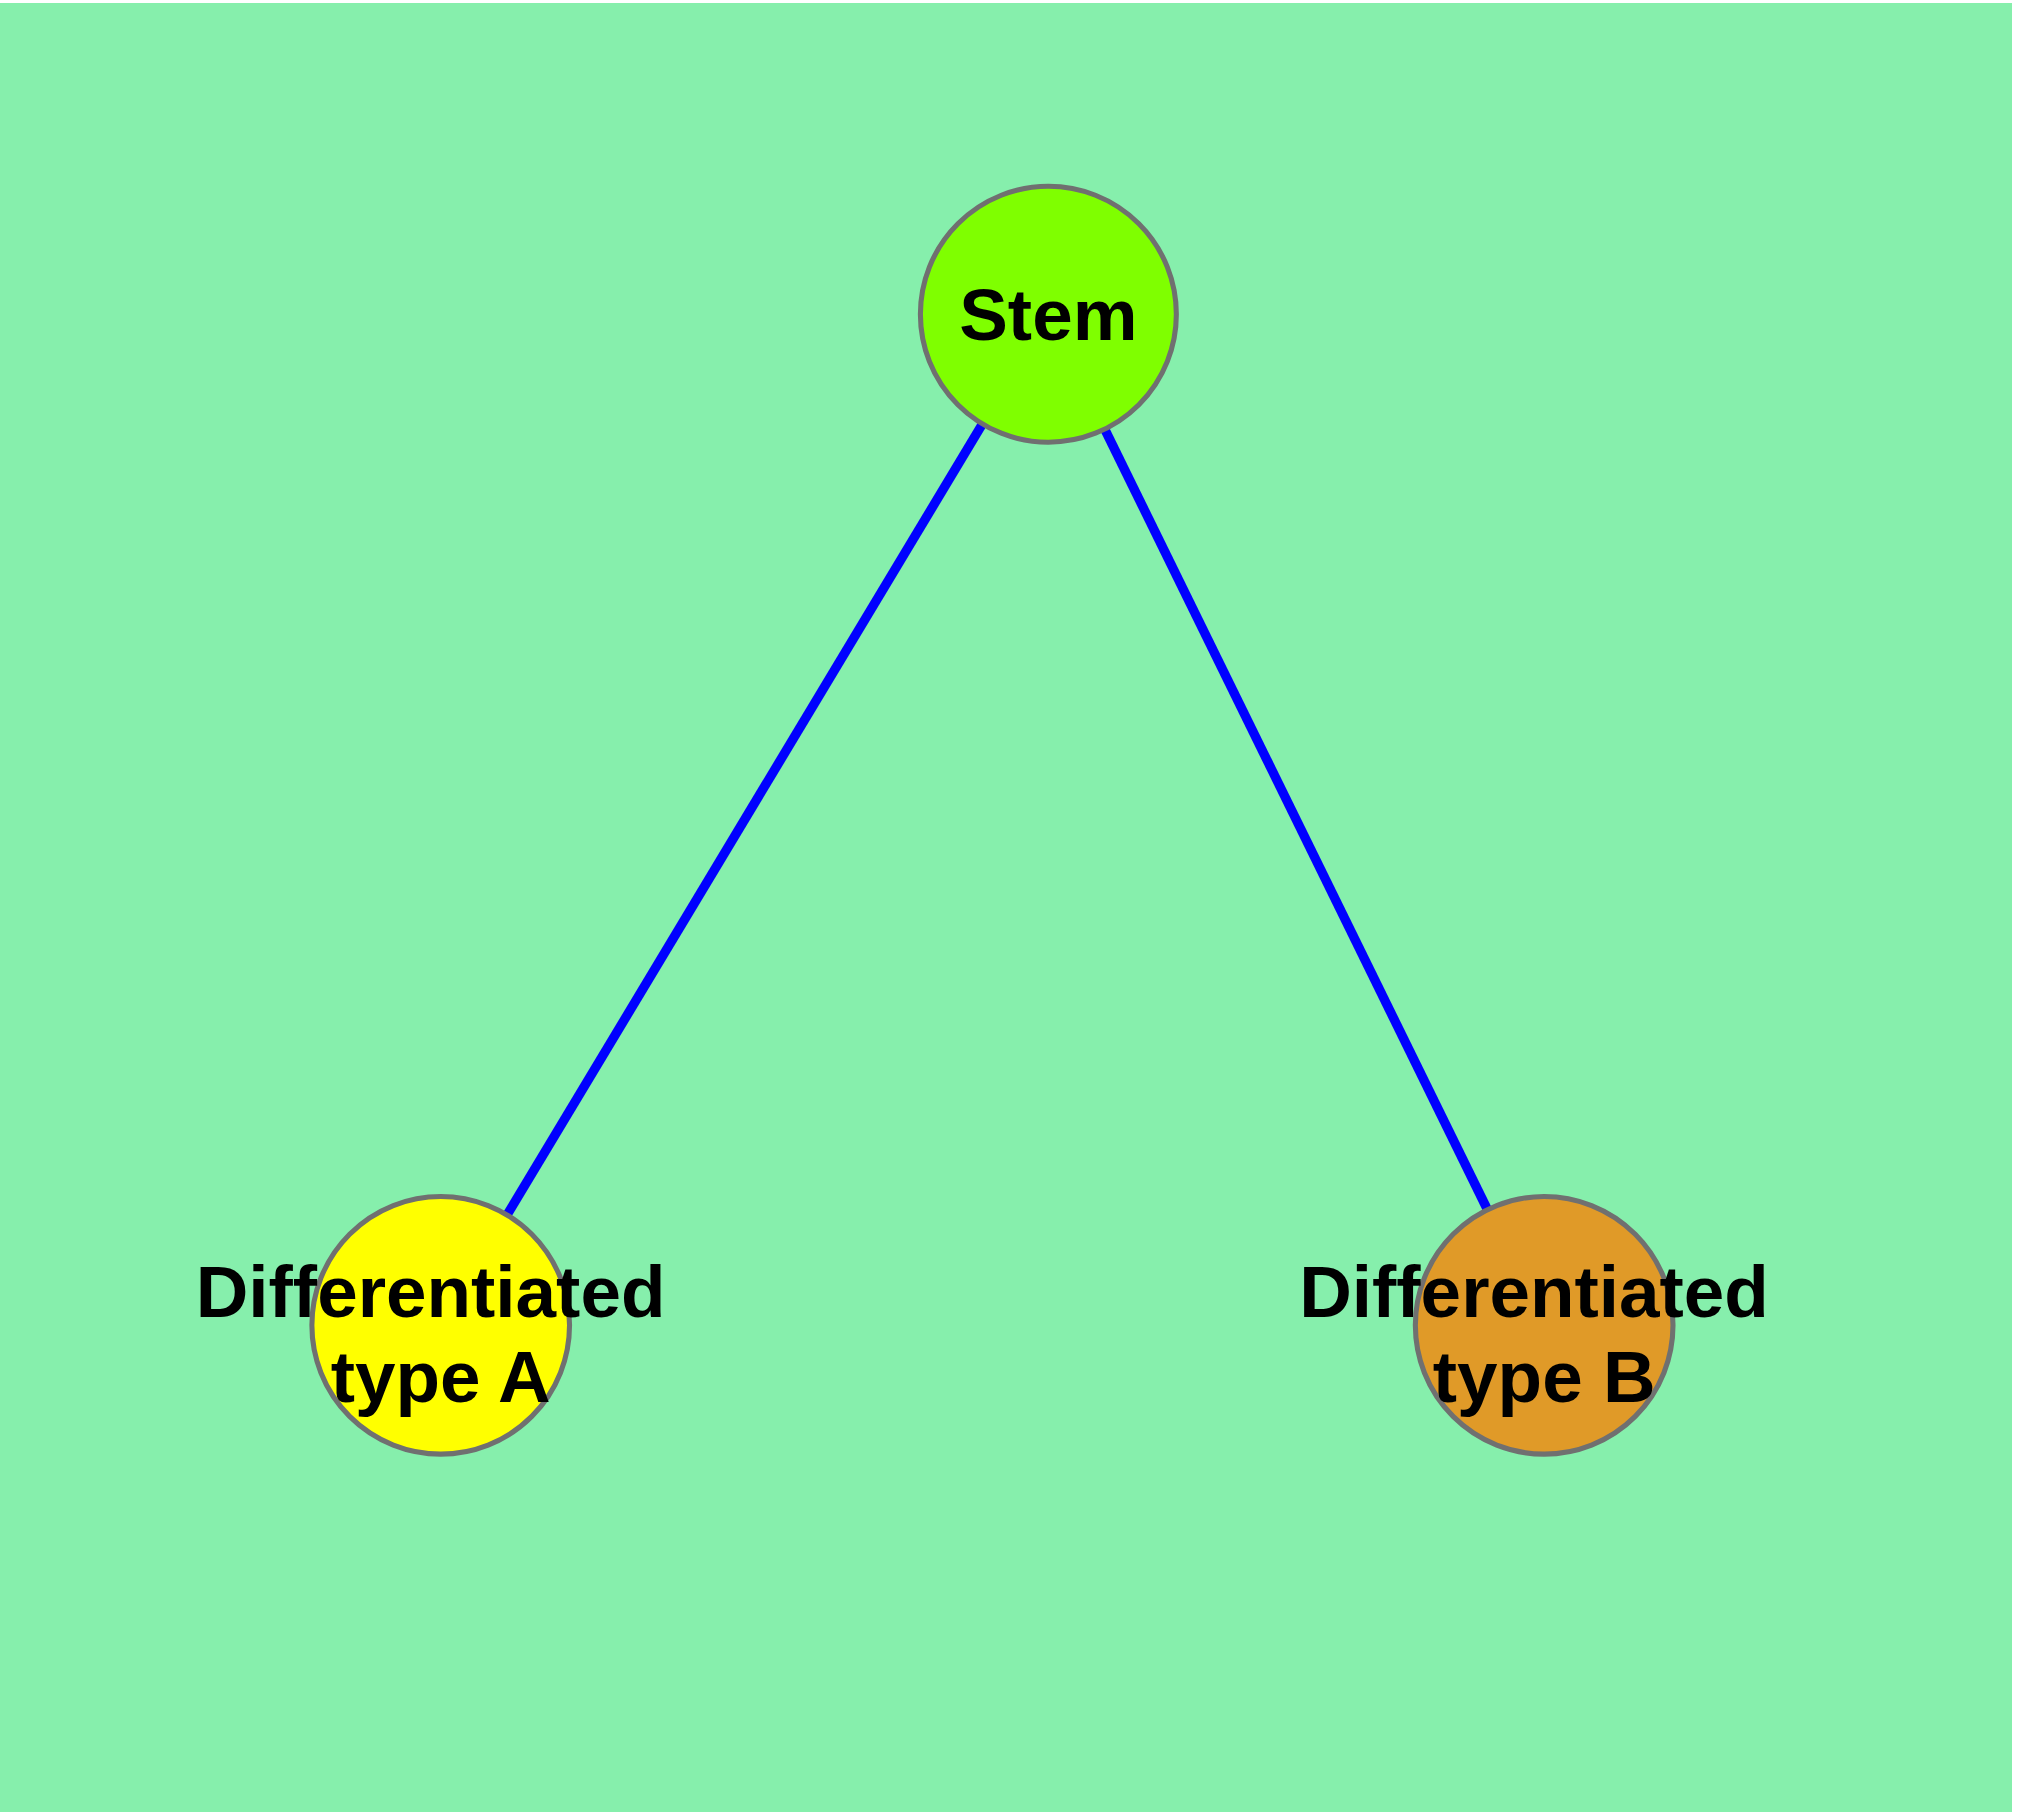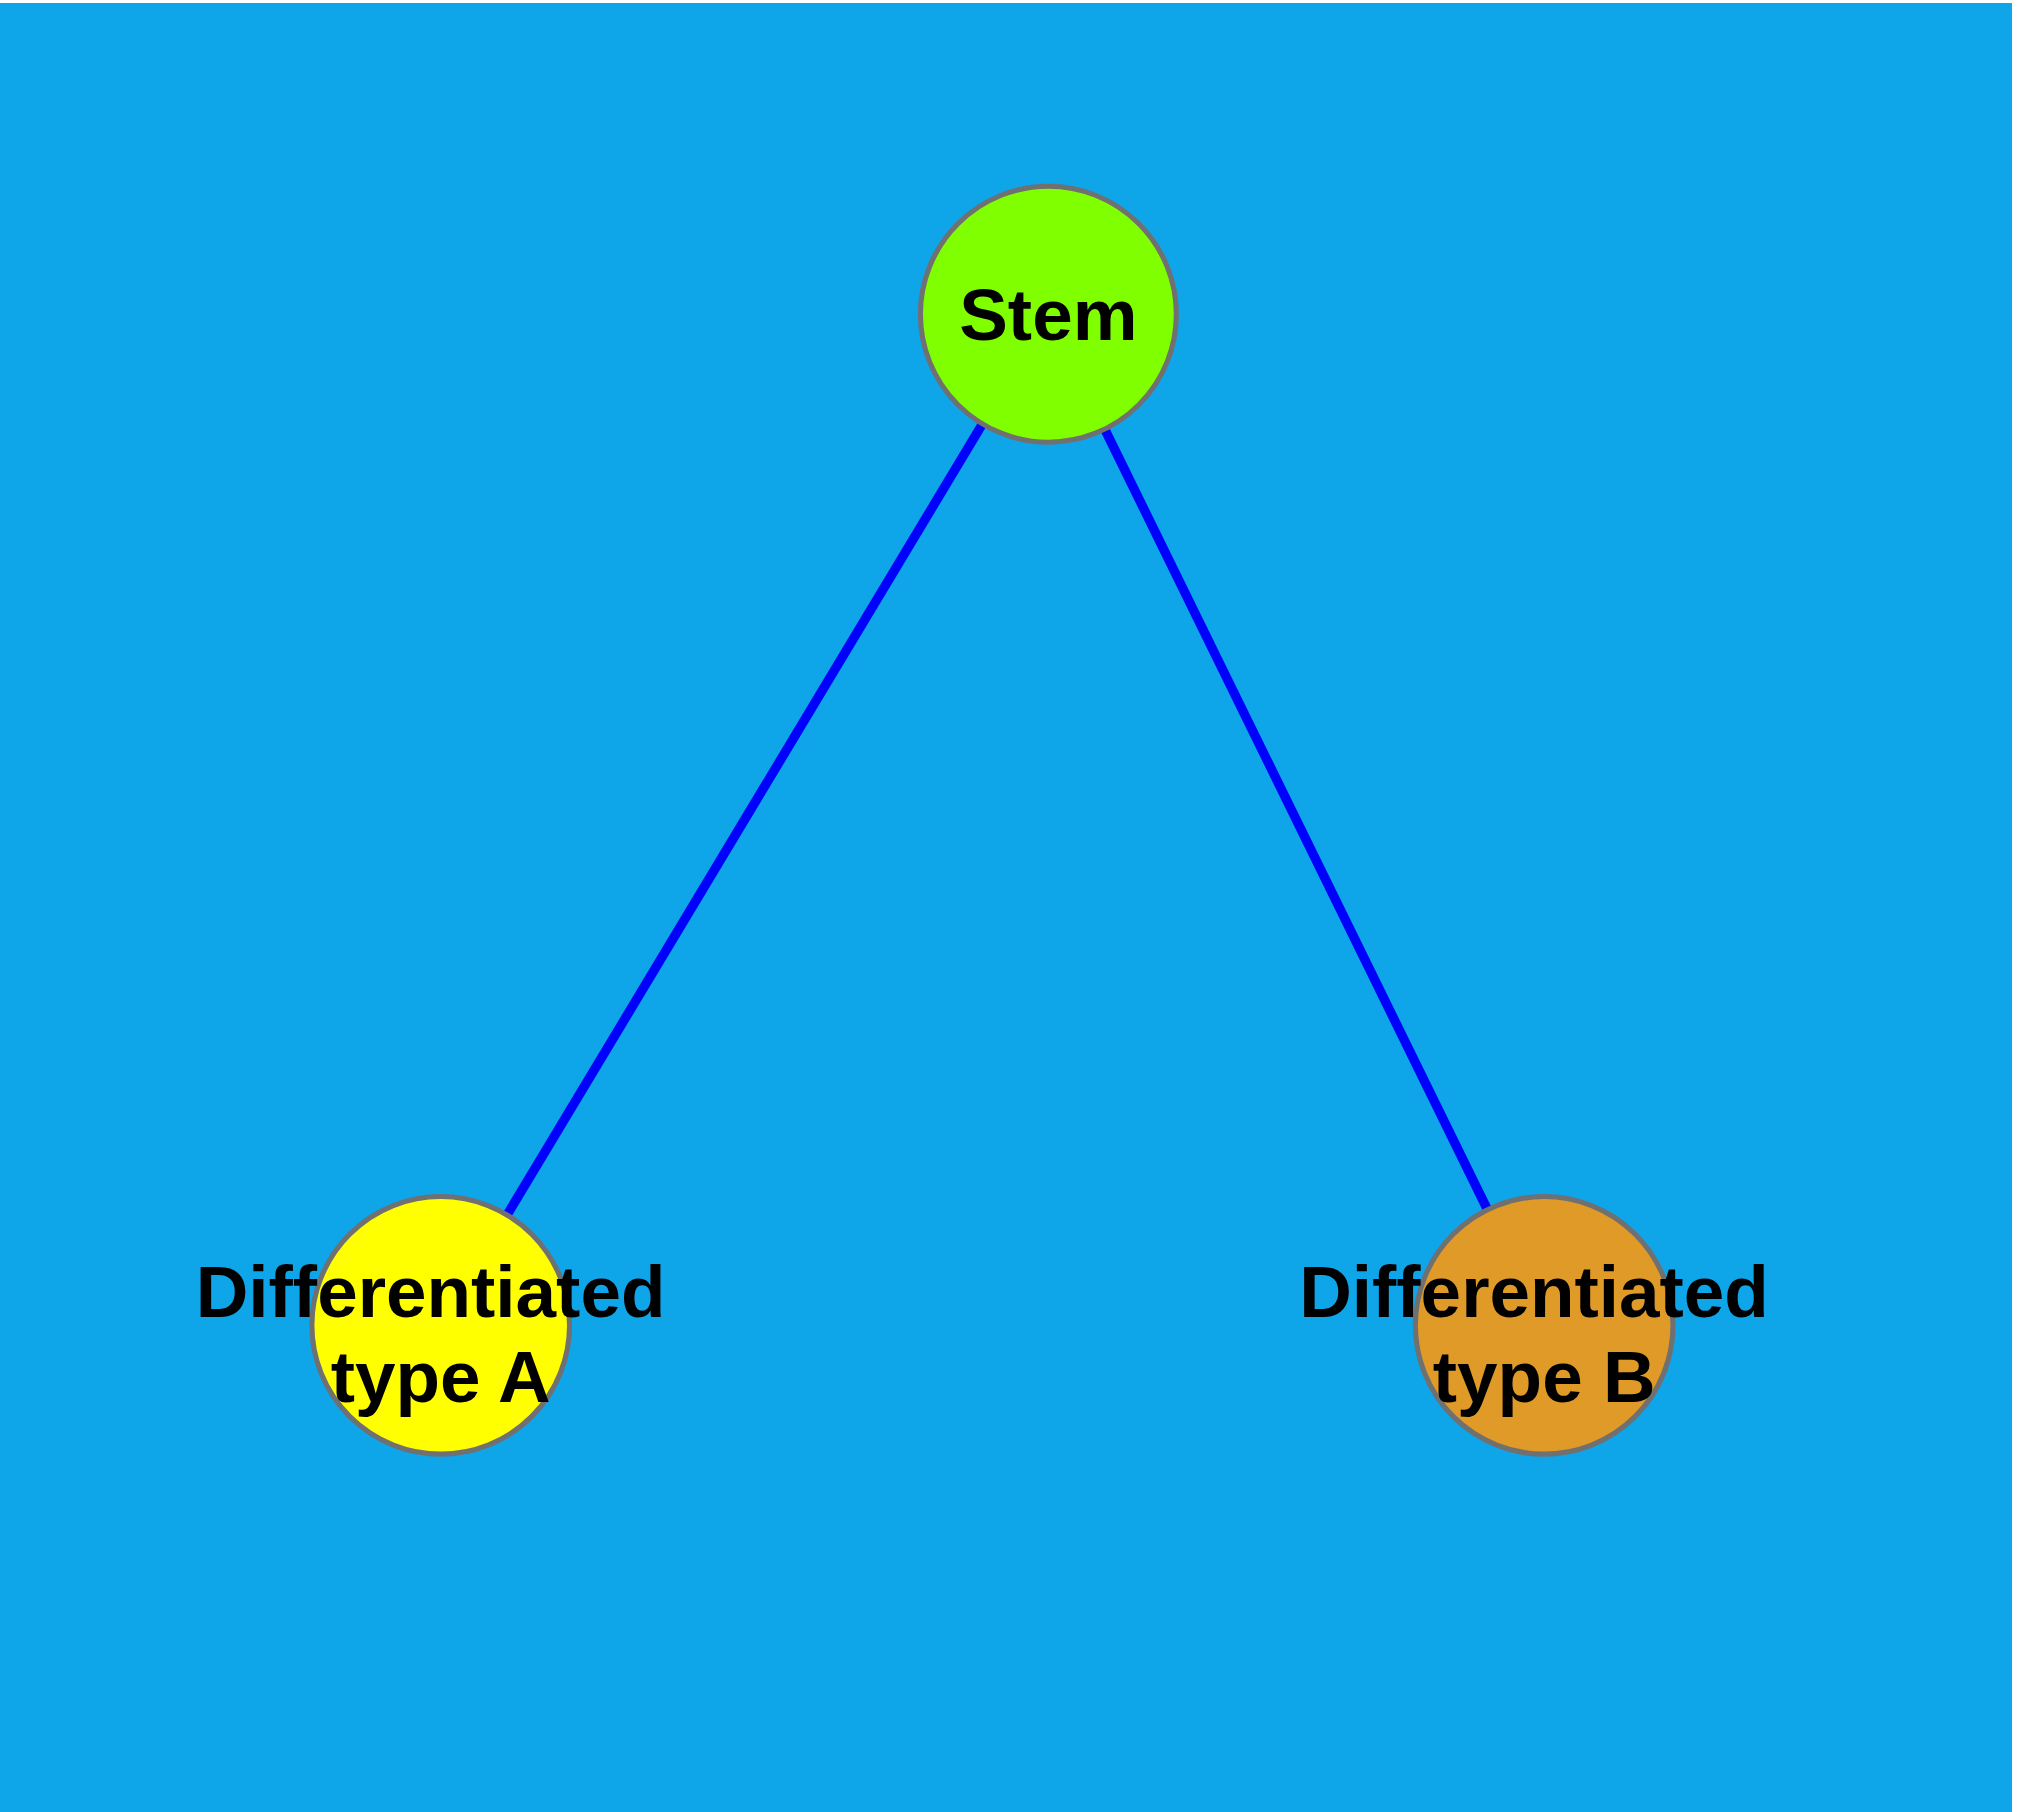--- a/index.html
+++ b/index.html
@@ -57,21 +57,21 @@
     font-size: 86px;
   }
   .node-label-multi {
     font-size: 86px;
   }
 </style>
 </head>
 <body>
 
 <div id="canvas">
-  <div id="plot-area" style="background: #0ea5e9; text-align: right;">
+  <div id="plot-area" style="background: #86efac; text-align: right;">
     <svg id="graph-svg" viewBox="0 0 2374 2134" xmlns="http://www.w3.org/2000/svg">
 
       <g>
         <line class="edge-line" x1="1159.215439097409" y1="496.4239625617726" x2="598.2996904449922" y2="1429.7189251033813" stroke="#0000ff" stroke-width="11"></line>
         <line class="edge-line" x1="1303.4817052160308" y1="502.57722106448693" x2="1755.0780185904855" y2="1423.5249165443574" stroke="#0000ff" stroke-width="11"></line>
       </g>
 
       <g>
 
         <g>

